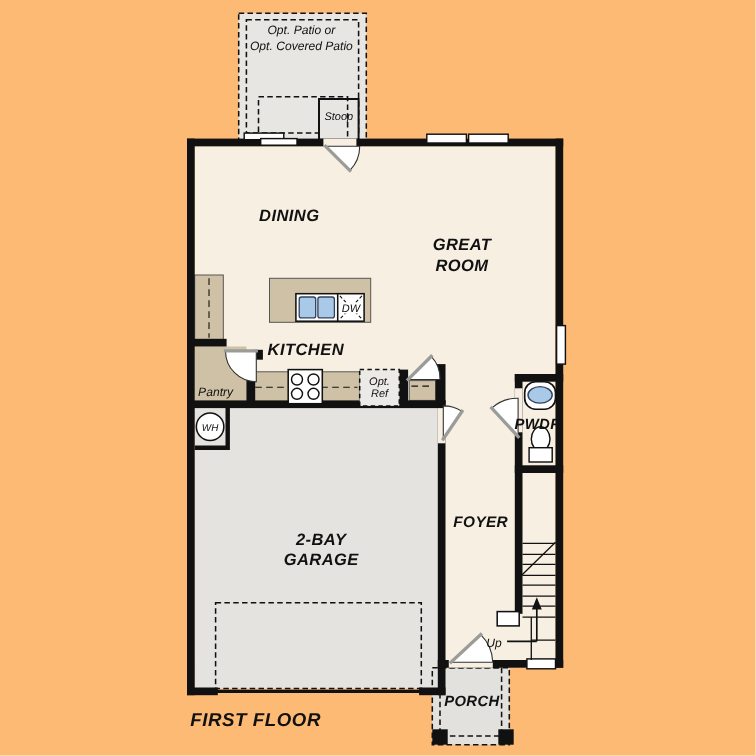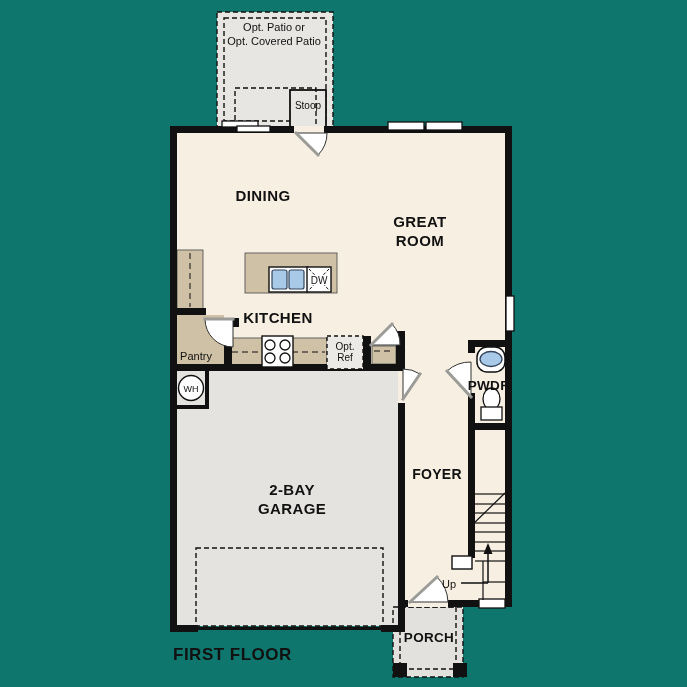--- a/index.html
+++ b/index.html
@@ -1,16 +1,16 @@
 <!DOCTYPE html>
 <html><head>
 <meta charset="utf-8">
 <style>
   html,body{margin:0;padding:0;background:#ffffff;}
-  .stage{width:687px;height:687px;position:relative;background:#0f766e;}
+  .stage{width:687px;height:687px;position:relative;background:#fdba74;font-style:italic;}
   text{font-family:"Liberation Sans","DejaVu Sans",sans-serif;fill:#111;}
   .room-label{font-size:15px;font-weight:bold;letter-spacing:.4px;}
   .room-label-md{font-size:13.5px;font-weight:bold;letter-spacing:.3px;}
   .foyer-label{font-size:14px;font-weight:bold;letter-spacing:.3px;}
   .caption{font-size:17px;font-weight:bold;letter-spacing:.5px;}
   .small-label{font-size:11px;}
   .tiny-label{font-size:10px;}
   .wh-label{font-size:9px;}
   .wall{fill:#111;}
   .win{fill:#fff;stroke:#111;stroke-width:1.3;}

